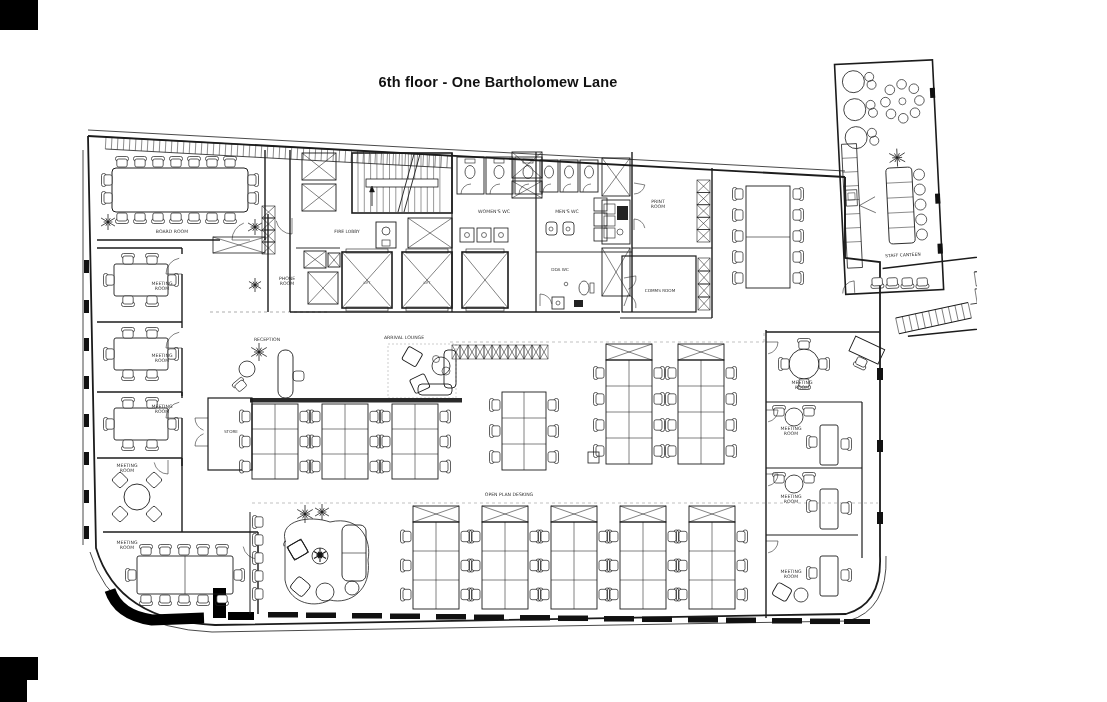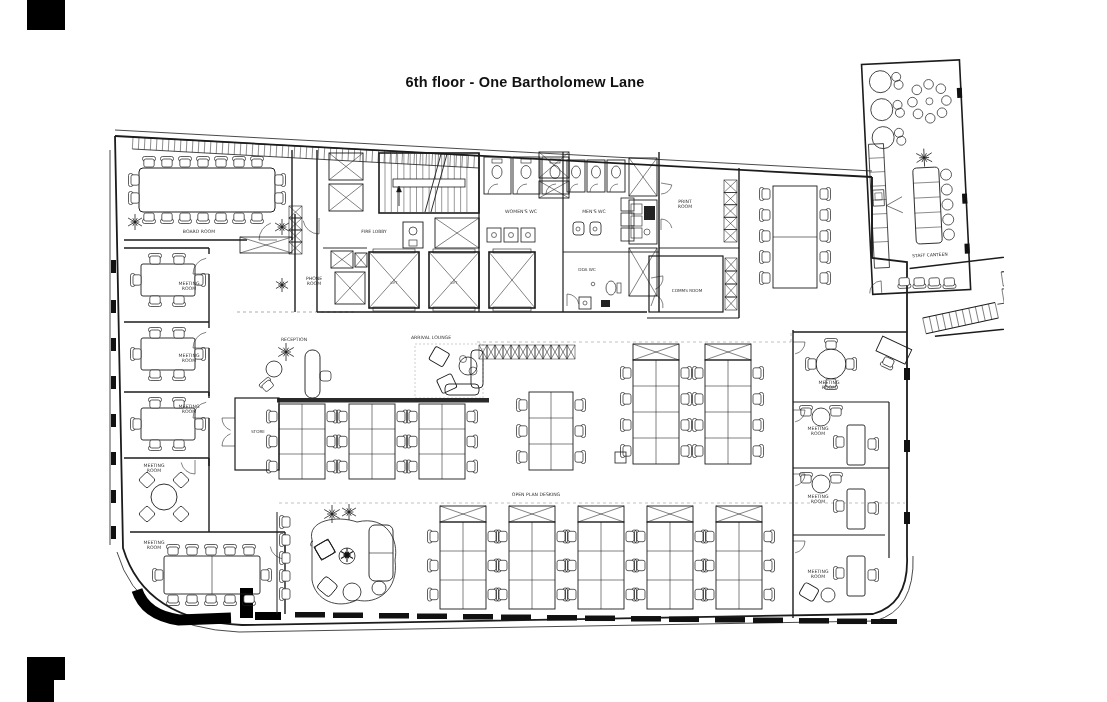--- a/index.html
+++ b/index.html
@@ -1,17 +1,17 @@
 <!DOCTYPE html>
 <html><head>
 <meta charset="utf-8">
 <style>
   html,body{margin:0;padding:0;background:#fff;}
   .page{position:relative;width:977px;height:702px;background:#fff;overflow:hidden;
-        font-family:"Liberation Sans",sans-serif;margin-left:27px;}
+        font-family:"Liberation Sans",sans-serif;}
   .black-box{position:absolute;background:#000;}
   .bb-tl{left:0;top:0;width:38px;height:30px;}
   .bb-bl1{left:0;top:657px;width:38px;height:23px;}
   .bb-bl2{left:0;top:680px;width:27px;height:22px;}
   .title{position:absolute;left:278px;top:74px;width:440px;text-align:center;
          font-size:14.5px;font-weight:bold;color:#111;letter-spacing:0.2px;}
   svg{position:absolute;left:0;top:0;}
   text{font-family:"DejaVu Sans",sans-serif;fill:#333;}
 </style>
 </head>

